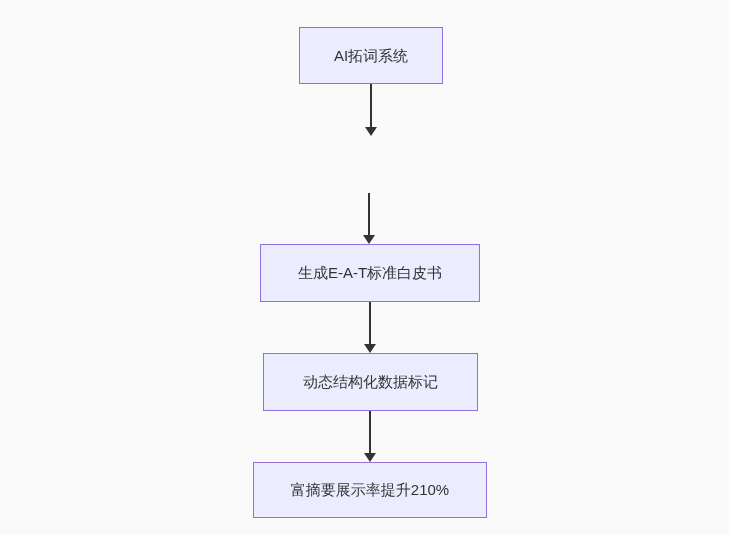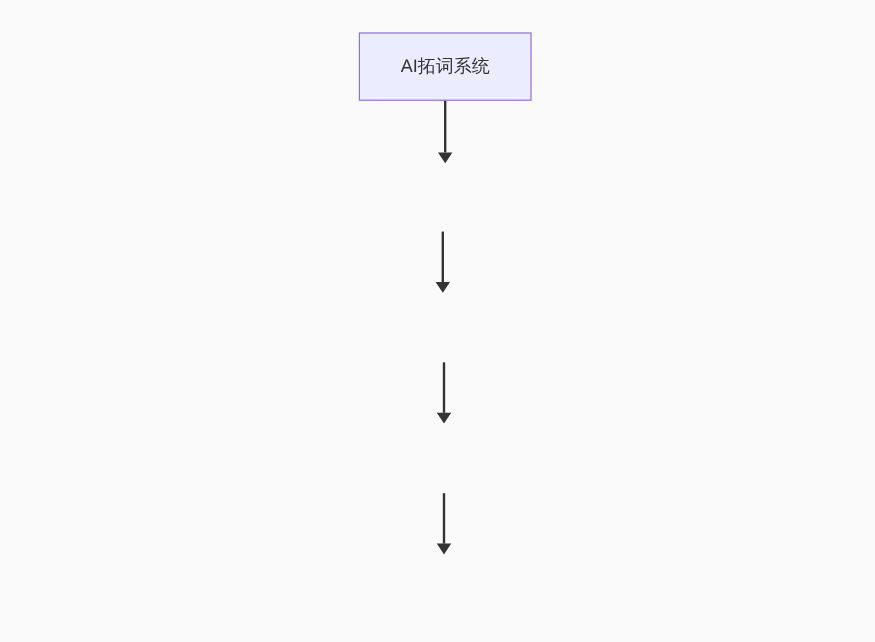--- a/index.html
+++ b/index.html
@@ -76,26 +76,35 @@
     <div class="edge-line"></div>
     <div class="edge-head"></div>
   </div>
 
 
   <div class="edge edge-2">
     <div class="edge-line"></div>
     <div class="edge-head"></div>
   </div>
 
+  <div class="node node-3">
+    <span>生成E-A-T标准白皮书</span>
+  </div>
 
   <div class="edge edge-3">
     <div class="edge-line"></div>
     <div class="edge-head"></div>
   </div>
 
+  <div class="node node-4">
+    <span>动态结构化数据标记</span>
+  </div>
 
   <div class="edge edge-4">
     <div class="edge-line"></div>
     <div class="edge-head"></div>
   </div>
 
+  <div class="node node-5">
+    <span>富摘要展示率提升210%</span>
+  </div>
 
 </div>
 
 </body></html>

